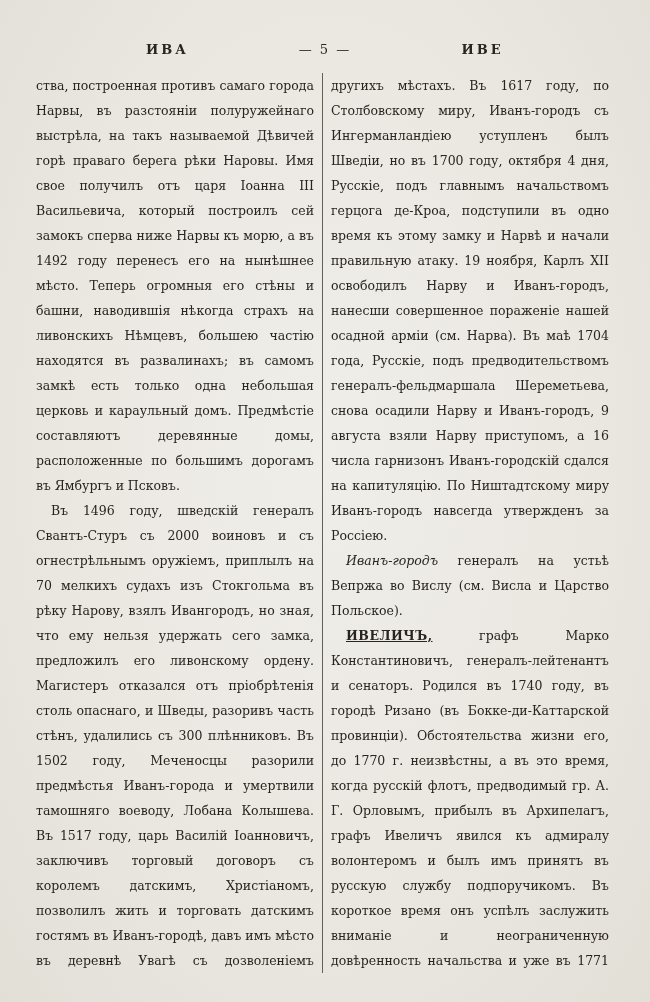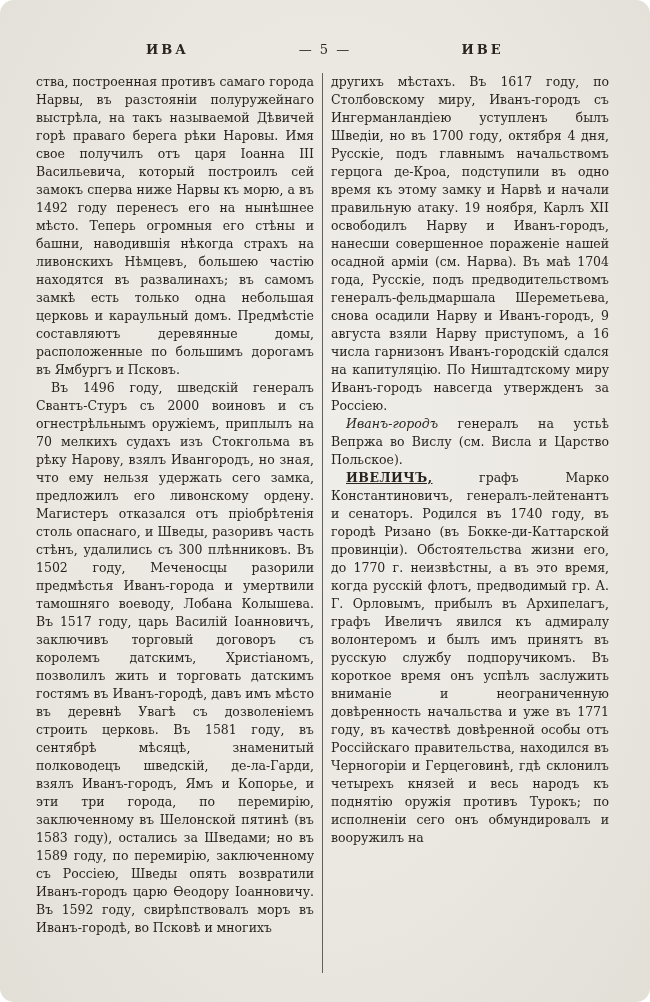--- a/index.html
+++ b/index.html
@@ -14,21 +14,20 @@
     color: #29241f;
   }
   .page {
     position: relative;
     width: 650px;
     height: 1002px;
     box-sizing: border-box;
     padding: 42px 36px 0 36px;
     background: radial-gradient(ellipse at 50% 45%, #f0eee9 0%, #eae7e1 60%, #e2dfd7 100%);
     overflow: hidden;
-    border-radius: 14px;
   }
   .running-head {
     display: grid;
     grid-template-columns: 1fr auto 1fr;
     align-items: baseline;
     margin-bottom: 16px;
     font-size: 13px;
   }
   .head-word {
     font-weight: bold;
@@ -43,21 +42,21 @@
   }
   .columns {
     display: flex;
     align-items: stretch;
     height: calc(100% - 60px);
     overflow: hidden;
   }
   .col {
     width: 278px;
     font-size: 12.5px;
-    line-height: 18px;
+    line-height: 25px;
     text-align: justify;
     hyphens: auto;
     word-spacing: -0.2px;
   }
   .divider {
     width: 1px;
     background: #645e54;
     margin: 0 8px;
     flex: 0 0 1px;
   }

